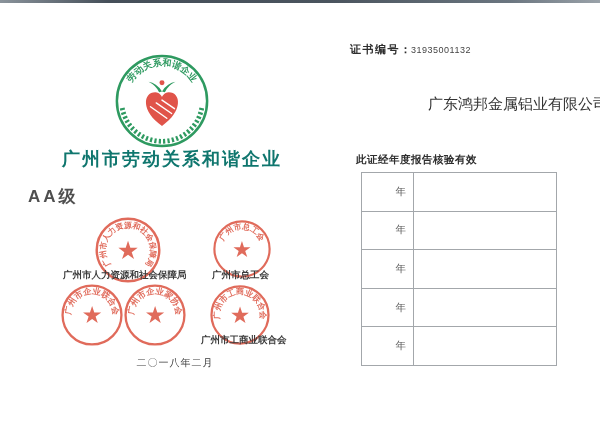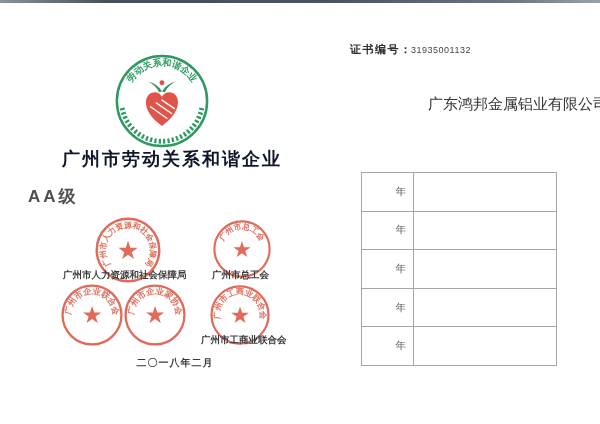--- a/index.html
+++ b/index.html
@@ -4,36 +4,36 @@
 <style>
   html,body{margin:0;padding:0;background:#ffffff;}
   .page{
     position:relative;width:600px;height:424px;background:#ffffff;overflow:hidden;
     font-family:"Liberation Sans","DejaVu Sans",sans-serif;color:#3d3d3d;
   }
   .scanline{position:absolute;left:0;top:0;width:600px;height:3px;
     background:linear-gradient(to right,#8a939b,#454f59 18%,#4a545e 55%,#6b7680 85%,#9aa2a9);}
   .emblem{position:absolute;left:114px;top:53px;width:96px;height:96px;}
   .title{position:absolute;left:28px;top:147px;width:288px;text-align:center;
-    font-size:18px;font-weight:600;letter-spacing:2px;color:#0f172a;white-space:nowrap;}
+    font-size:18px;font-weight:600;letter-spacing:2px;color:#0f766e;white-space:nowrap;}
   .grade{position:absolute;left:28px;top:185px;width:288px;text-align:left;
     font-size:17px;font-weight:600;letter-spacing:3px;color:#4f4f4f;}
   .seal{position:absolute;opacity:0.92;}
   .seal.s1{left:94px;top:216px;width:68px;height:68px;}
   .seal.s2{left:212px;top:219px;width:60px;height:60px;}
   .seal.s3{left:60px;top:283px;width:64px;height:64px;}
   .seal.s4{left:123px;top:283px;width:64px;height:64px;}
   .seal.s5{left:209px;top:284px;width:62px;height:62px;}
   .ilabel{position:absolute;font-size:9.5px;font-weight:bold;color:#3a3a3a;white-space:nowrap;}
   .ilabel.l1{left:63px;top:269px;}
   .ilabel.l2{left:212px;top:269px;}
   .ilabel.l3{left:62px;top:334px;}
   .ilabel.l4{left:201px;top:334px;}
   .date{position:absolute;left:10px;top:356px;width:330px;text-align:center;
-    font-size:10px;font-weight:700;letter-spacing:1px;color:#3a3a3a;}
+    font-size:10px;font-weight:400;letter-spacing:1px;color:#3a3a3a;}
   .rlabel{position:absolute;font-weight:bold;color:#2e2e2e;white-space:nowrap;}
   .cert-no-label{left:350px;top:42px;font-size:11px;letter-spacing:1.5px;text-align:center;}
   .cert-no-value{position:absolute;left:411px;top:45px;font-size:9px;color:#444;
     letter-spacing:0.5px;white-space:nowrap;}
   .holder-label{left:350px;top:92px;font-size:11px;letter-spacing:1px;}
   .holder-value{position:absolute;left:428px;top:95px;font-size:15px;color:#333;white-space:nowrap;}
   .verify-note{left:356px;top:153px;font-size:10.5px;letter-spacing:0.5px;}
   .ytable{position:absolute;left:361px;top:172px;width:196px;height:194px;
     border:1px solid #a3a7ab;display:flex;flex-direction:column;box-sizing:border-box;}
   .trow{flex:1;display:flex;border-bottom:1px solid #a3a7ab;}
@@ -112,20 +112,21 @@
   <div class="ilabel l2">广州市总工会</div>
   <div class="ilabel l4">广州市工商业联合会</div>
 
   <div class="date">二〇一八年二月</div>
 
   <div class="rlabel cert-no-label">证书编号：</div>
   <div class="cert-no-value">31935001132</div>
 
   <div class="holder-value">广东鸿邦金属铝业有限公司</div>
 
+  <div class="rlabel verify-note">此证经年度报告核验有效</div>
 
   <div class="ytable" id="ytable">
       <div class="trow">
         <div class="tcell-year">年</div>
         <div class="tcell-blank"></div>
       </div>
       <div class="trow">
         <div class="tcell-year">年</div>
         <div class="tcell-blank"></div>
       </div>

